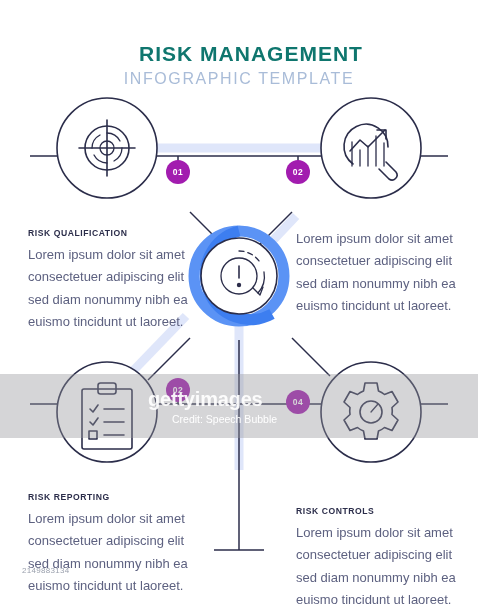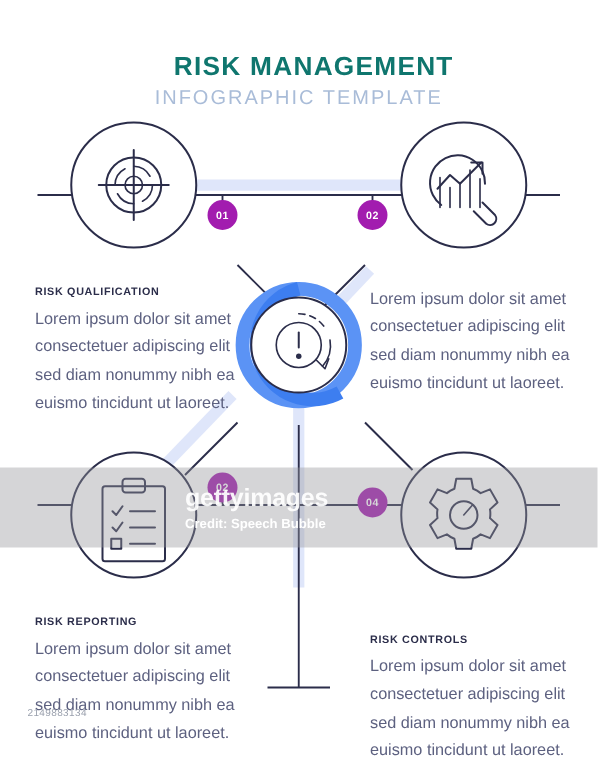--- a/index.html
+++ b/index.html
@@ -70,21 +70,21 @@
     background:rgba(150,150,155,0.40);
     pointer-events:none;
   }
   .wm-txt{
     position:absolute;left:0;width:444px;top:374px;height:64px;
     display:flex;flex-direction:column;justify-content:center;
     padding-left:148px;box-sizing:border-box;
     pointer-events:none;
   }
   .wm-main{font-size:20px;font-weight:700;color:rgba(255,255,255,0.92);letter-spacing:-0.2px;}
-  .wm-sub{font-size:10.5px;font-weight:700;color:#ffffff;margin-top:2px;}
+  .wm-sub{font-size:10.5px;font-weight:400;color:#ffffff;margin-top:2px;margin-left:24px;}
   .wm-id{
     position:absolute;left:22px;top:566px;
     font-size:8px;color:#9aa0ad;letter-spacing:0.3px;
   }
 </style>
 </head>
 <body>
 
 <div id="stage">
 

